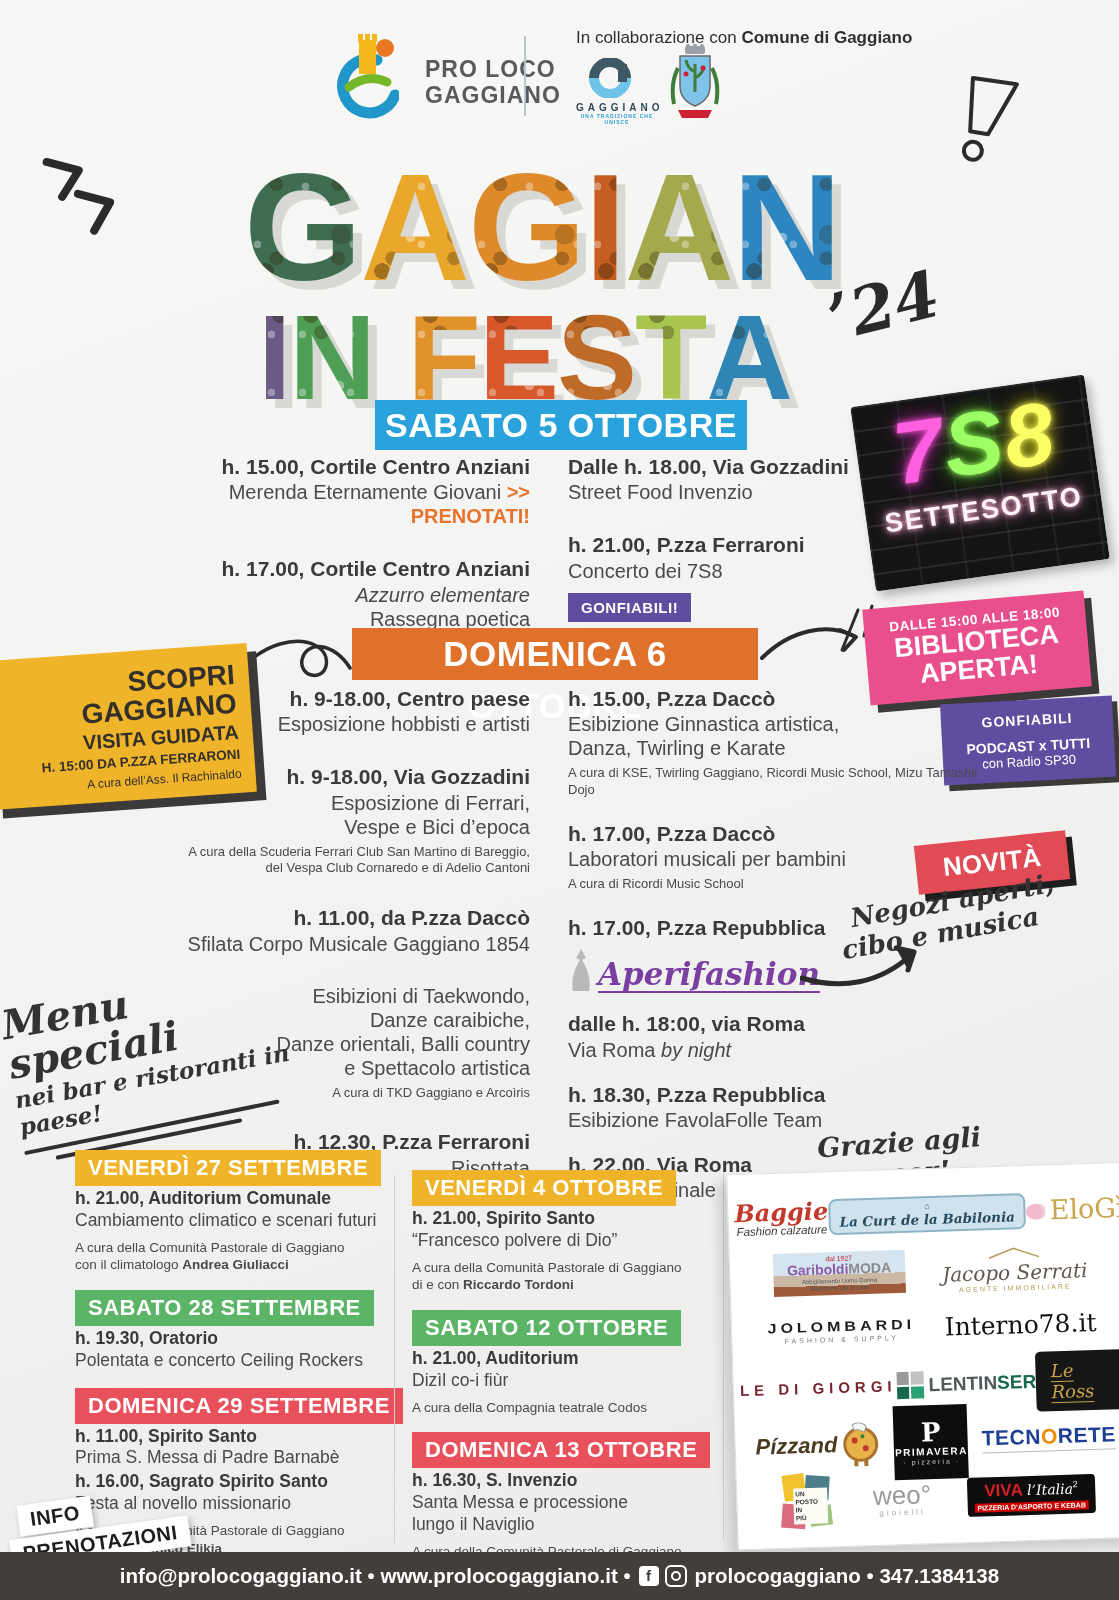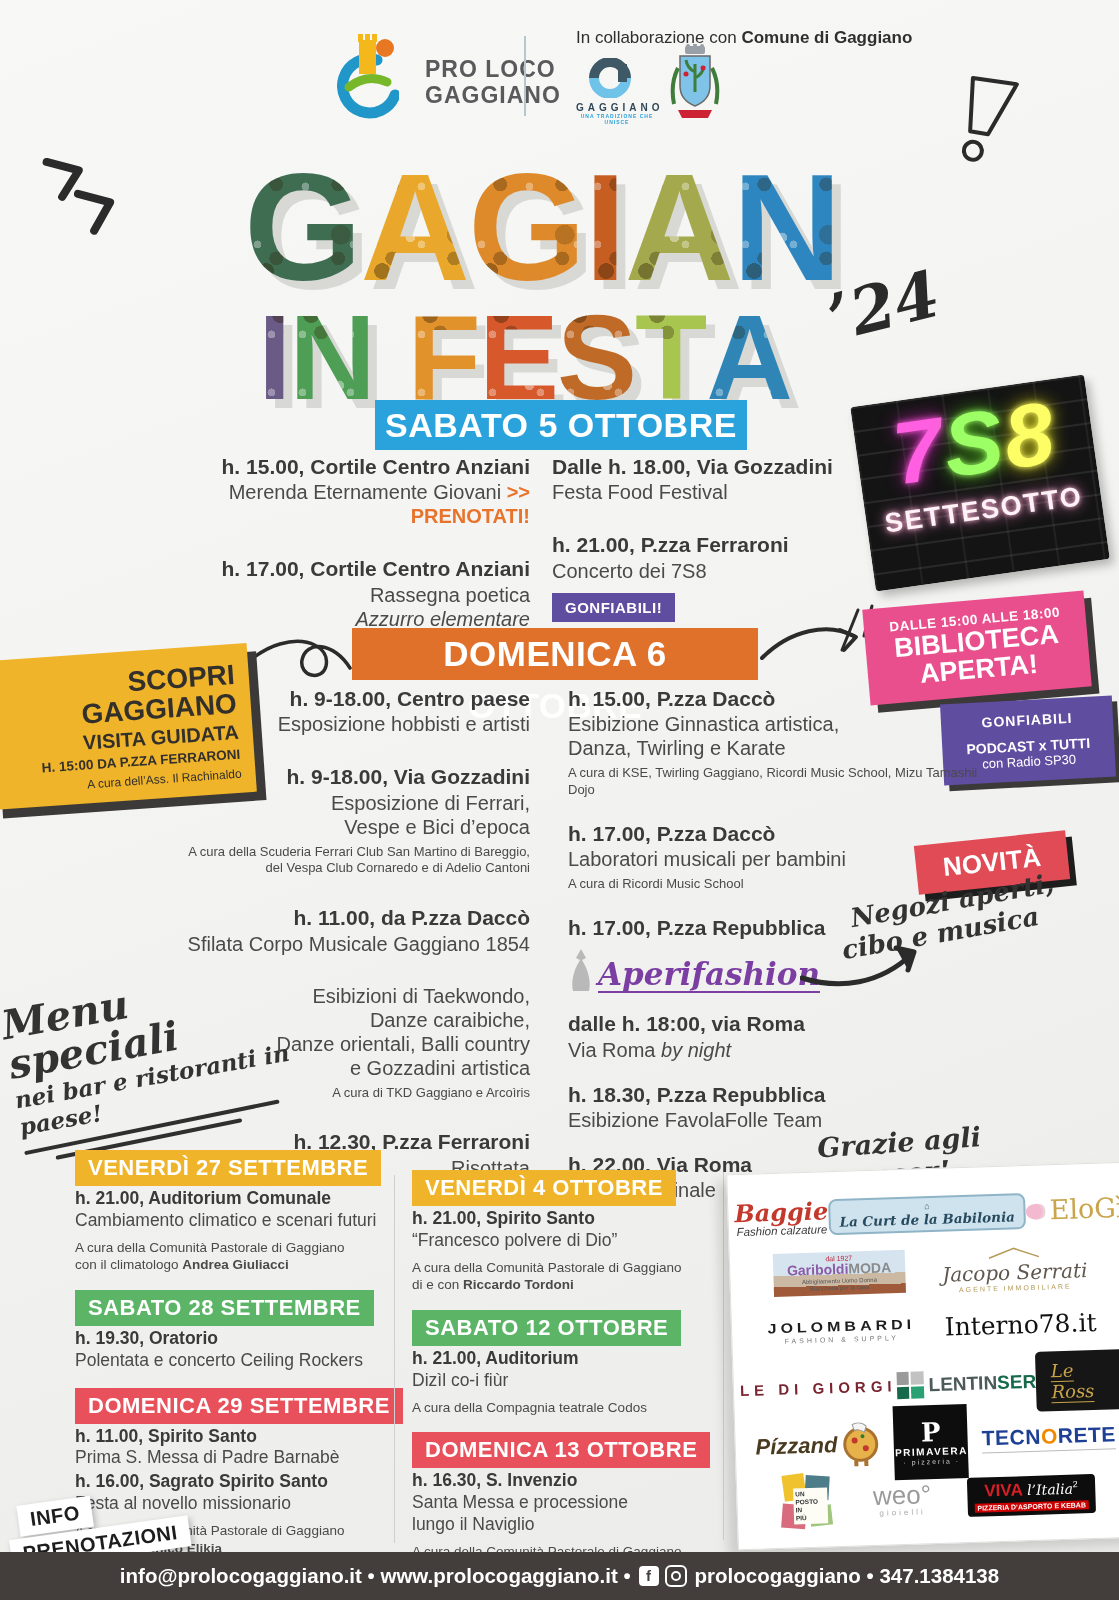--- a/index.html
+++ b/index.html
@@ -236,29 +236,29 @@
   <div class="abs col-right-align" style="left:110px;top:454px;width:420px">
     <div class="ev">
       <div class="ev-title">h. 15.00, Cortile Centro Anziani</div>
       <div class="ev-line">
         <span>Merenda Eternamente Giovani</span>
         <span class="cta">&gt;&gt; PRENOTATI!</span>
       </div>
     </div>
     <div class="ev">
       <div class="ev-title">h. 17.00, Cortile Centro Anziani</div>
+      <div class="ev-line it">Azzurro elementare</div>
       <div class="ev-line">Rassegna poetica</div>
-      <div class="ev-line it">Azzurro elementare</div>
-    </div>
-  </div>
-
-  <div class="abs" style="left:552px;top:454px;width:330px">
+    </div>
+  </div>
+
+  <div class="abs" style="left:568px;top:454px;width:330px">
     <div class="ev">
       <div class="ev-title">Dalle h. 18.00, Via Gozzadini</div>
-      <div class="ev-line">Festa Food Festival</div>
+      <div class="ev-line">Street Food Invenzio</div>
     </div>
     <div class="ev">
       <div class="ev-title">h. 21.00, P.zza Ferraroni</div>
       <div class="ev-line">Concerto dei 7S8</div>
       <div class="badge">GONFIABILI!</div>
     </div>
   </div>
 
   <div class="abs neon" style="left:862px;top:390px">
     <div class="neon-nums">
@@ -315,21 +315,21 @@
       </div>
     </div>
     <div class="ev">
       <div class="ev-title">h. 11.00, da P.zza Daccò</div>
       <div class="ev-line">Sfilata Corpo Musicale Gaggiano 1854</div>
     </div>
     <div class="ev">
       <div class="ev-line">Esibizioni di Taekwondo,</div>
       <div class="ev-line">Danze caraibiche,</div>
       <div class="ev-line">Danze orientali, Balli country</div>
-      <div class="ev-line">e Gozzadini artistica</div>
+      <div class="ev-line">e Spettacolo artistica</div>
       <div class="ev-note">A cura di TKD Gaggiano e Arcoìris</div>
     </div>
     <div class="ev">
       <div class="ev-title">h. 12.30, P.zza Ferraroni</div>
       <div class="ev-line">Risottata</div>
       <div class="ev-line cta">PRENOTATI!</div>
     </div>
   </div>
 
   <div class="abs" style="left:568px;top:686px;width:430px">

